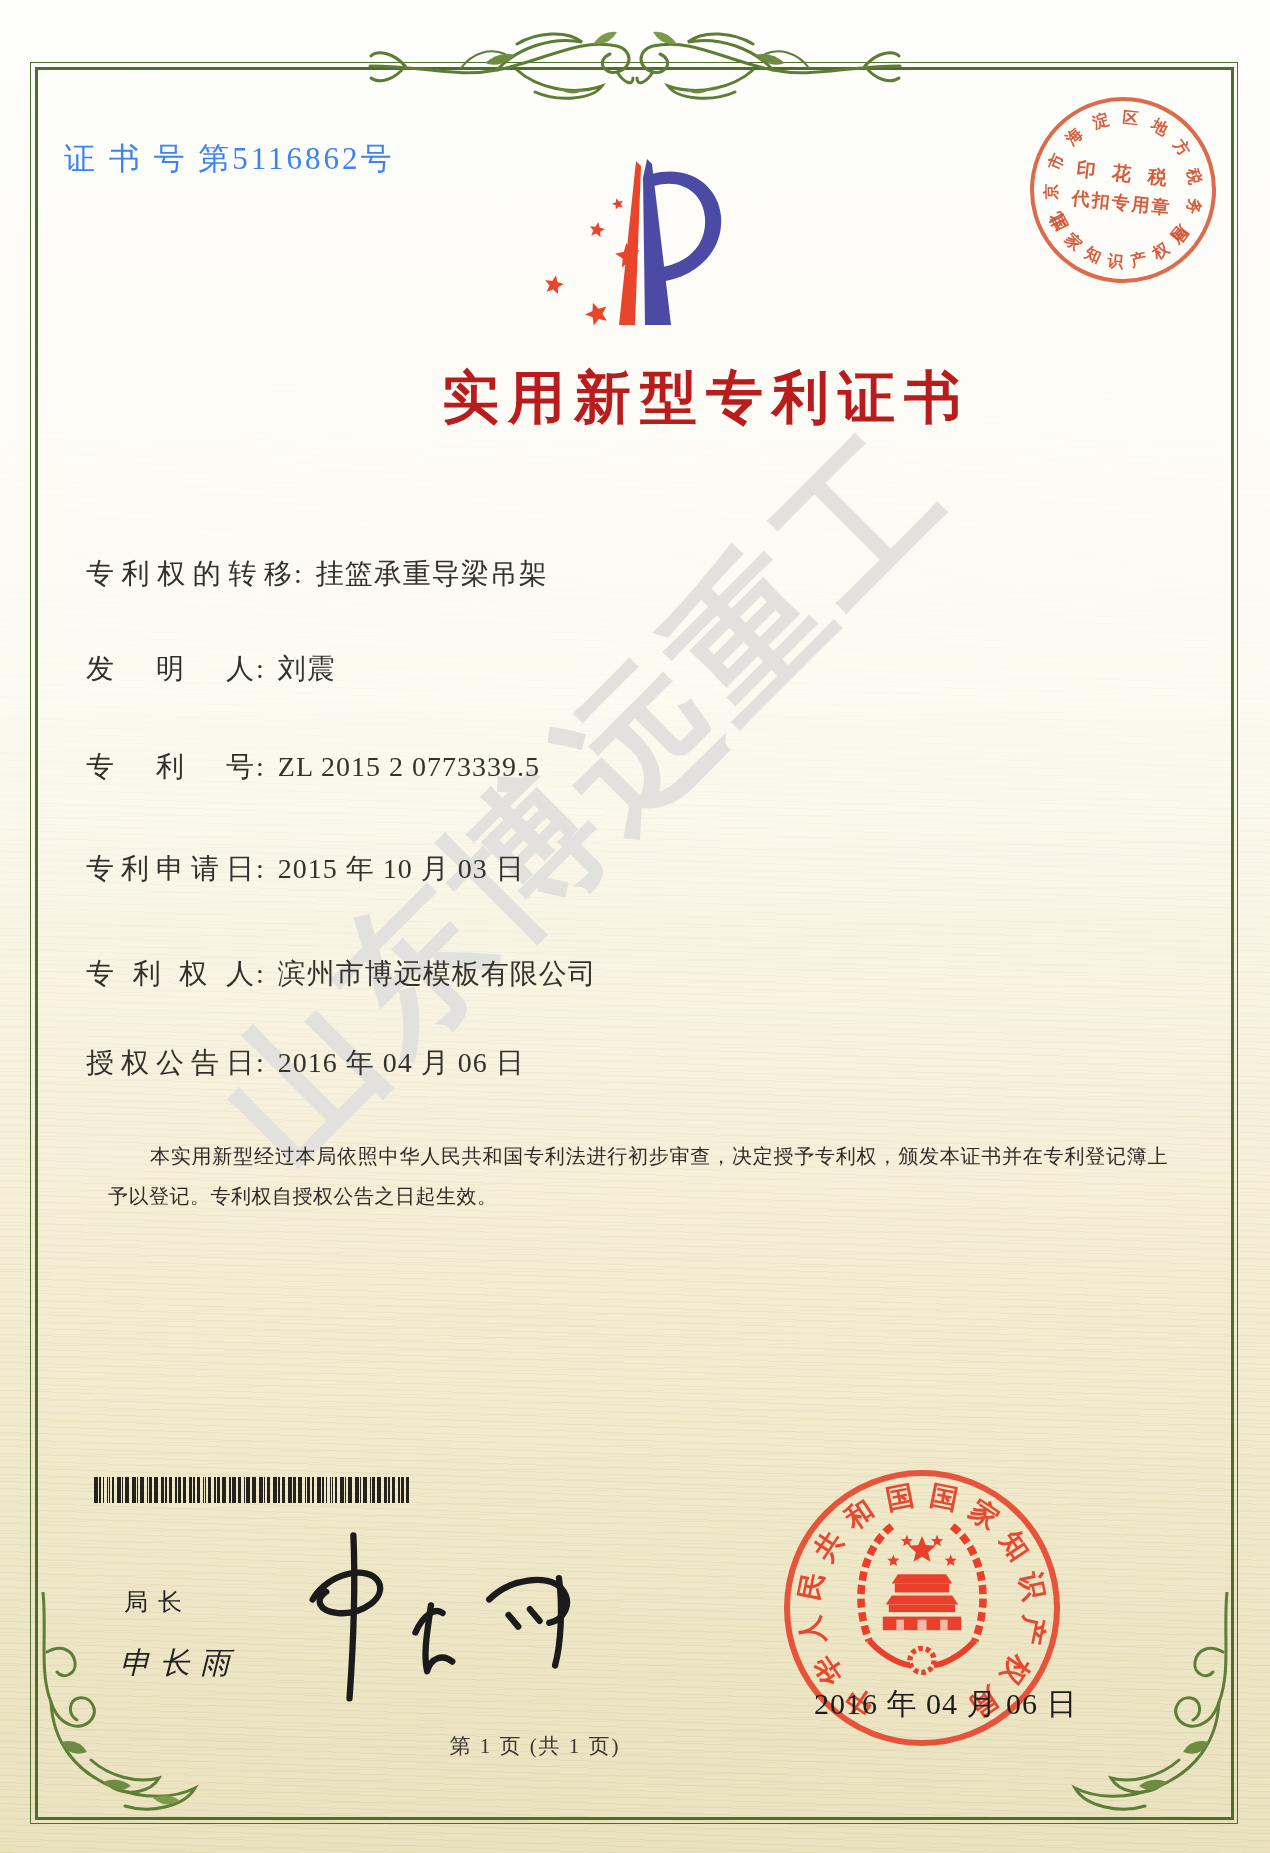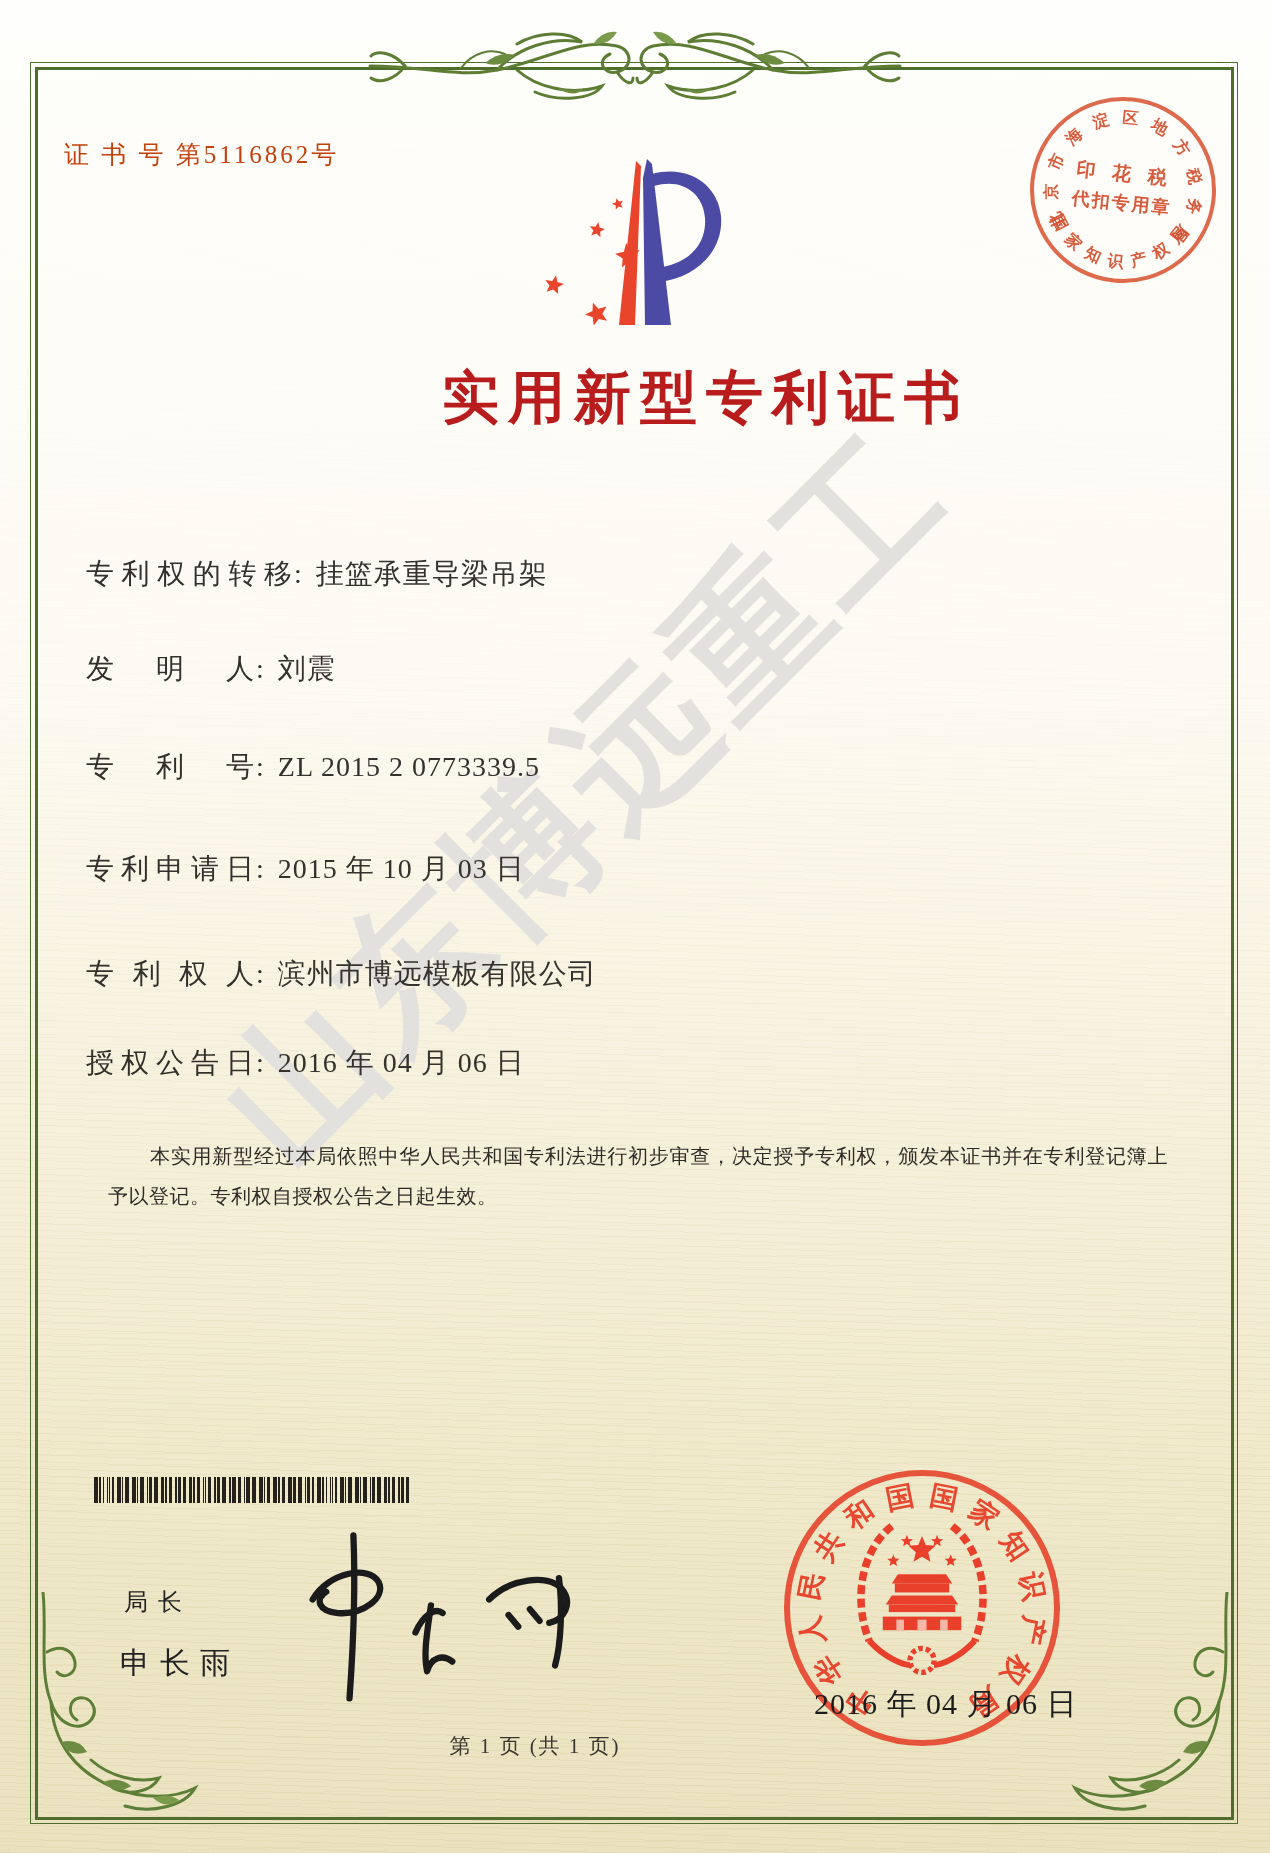--- a/index.html
+++ b/index.html
@@ -24,21 +24,21 @@
   .ornament{z-index:3;pointer-events:none;}
   
   .watermark{
     left:105px;top:420px;width:960px;height:760px;z-index:1;
     display:flex;align-items:center;justify-content:center;
     transform:rotate(-45deg);
     font-family:"Liberation Sans", sans-serif;font-weight:700;
     font-size:150px;letter-spacing:8px;white-space:nowrap;color:#e3e1dd;
   }
   
-  .cert-no{left:64px;top:138px;font-size:25px;letter-spacing:3px;color:#c2410c;z-index:4;}
+  .cert-no{left:64px;top:138px;font-size:31px;letter-spacing:3px;color:#3b82f6;z-index:4;}
   .logo{left:535px;top:158px;z-index:4;}
   .title{left:90px;top:360px;width:880px;text-align:right;font-size:57px;font-weight:700;
          letter-spacing:9px;color:#b91c1c;z-index:4;}
   
   .tax-stamp{left:1030px;top:97px;width:186px;height:186px;z-index:5;transform:rotate(6deg);
              color:rgba(211,78,44,0.92);font-weight:700;}
   .ts-ring{position:absolute;inset:0;border:4px solid rgba(214,80,45,0.85);border-radius:50%;}
   .ts-arc{position:absolute;inset:0;font-size:16px;}
   .ring-ch{position:absolute;line-height:1;}
   .ts-c1{position:absolute;left:0;right:0;top:64px;text-align:center;font-size:19px;letter-spacing:6px;}
@@ -52,21 +52,21 @@
   
   .body-text{left:92px;top:1120px;width:1092px;z-index:4;color:#2e2a26;}
   .body-text p{margin:16px;font-size:20px;line-height:40px;text-align:justify;text-indent:2.1em;letter-spacing:0.5px;}
   
   .barcode{left:94px;top:1477px;width:316px;height:26px;overflow:hidden;white-space:nowrap;z-index:4;font-size:0;}
   .barcode i{display:inline-block;height:100%;background:#25211b;}
   
   .dir-title{left:124px;top:1586px;font-size:24px;letter-spacing:10px;color:#222;z-index:4;
              font-family:"Liberation Sans", sans-serif;font-weight:500;}
   .dir-name{left:120px;top:1643px;font-size:30px;letter-spacing:10px;color:#222;z-index:4;
-            font-family:"Liberation Sans", sans-serif;font-weight:500;}
+            font-family:"Liberation Sans", sans-serif;font-weight:500;font-style:italic;}
   .signature{left:270px;top:1515px;z-index:4;}
   
   .gov-seal{left:784px;top:1470px;width:276px;height:276px;z-index:3;color:rgba(230,58,34,0.92);}
   .seal-ring{position:absolute;inset:0;border:6px solid rgba(229,57,35,0.85);border-radius:50%;}
   .seal-arc{position:absolute;inset:0;font-size:28px;font-weight:700;}
   .emblem{position:absolute;left:50%;top:46%;transform:translate(-50%,-50%);}
   .seal-date{left:814px;top:1684px;font-size:30px;letter-spacing:1px;color:#1c1c1c;z-index:6;white-space:nowrap;}
   .footer{left:175px;top:1732px;width:720px;text-align:center;font-size:21px;letter-spacing:2px;color:#3a362e;z-index:4;}
 </style>
 </head>

